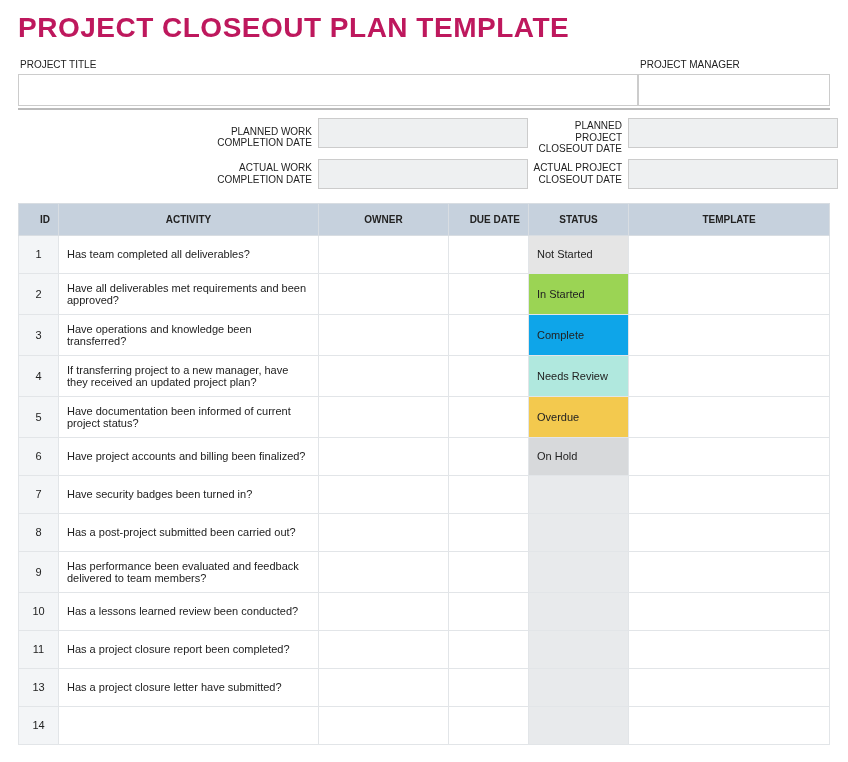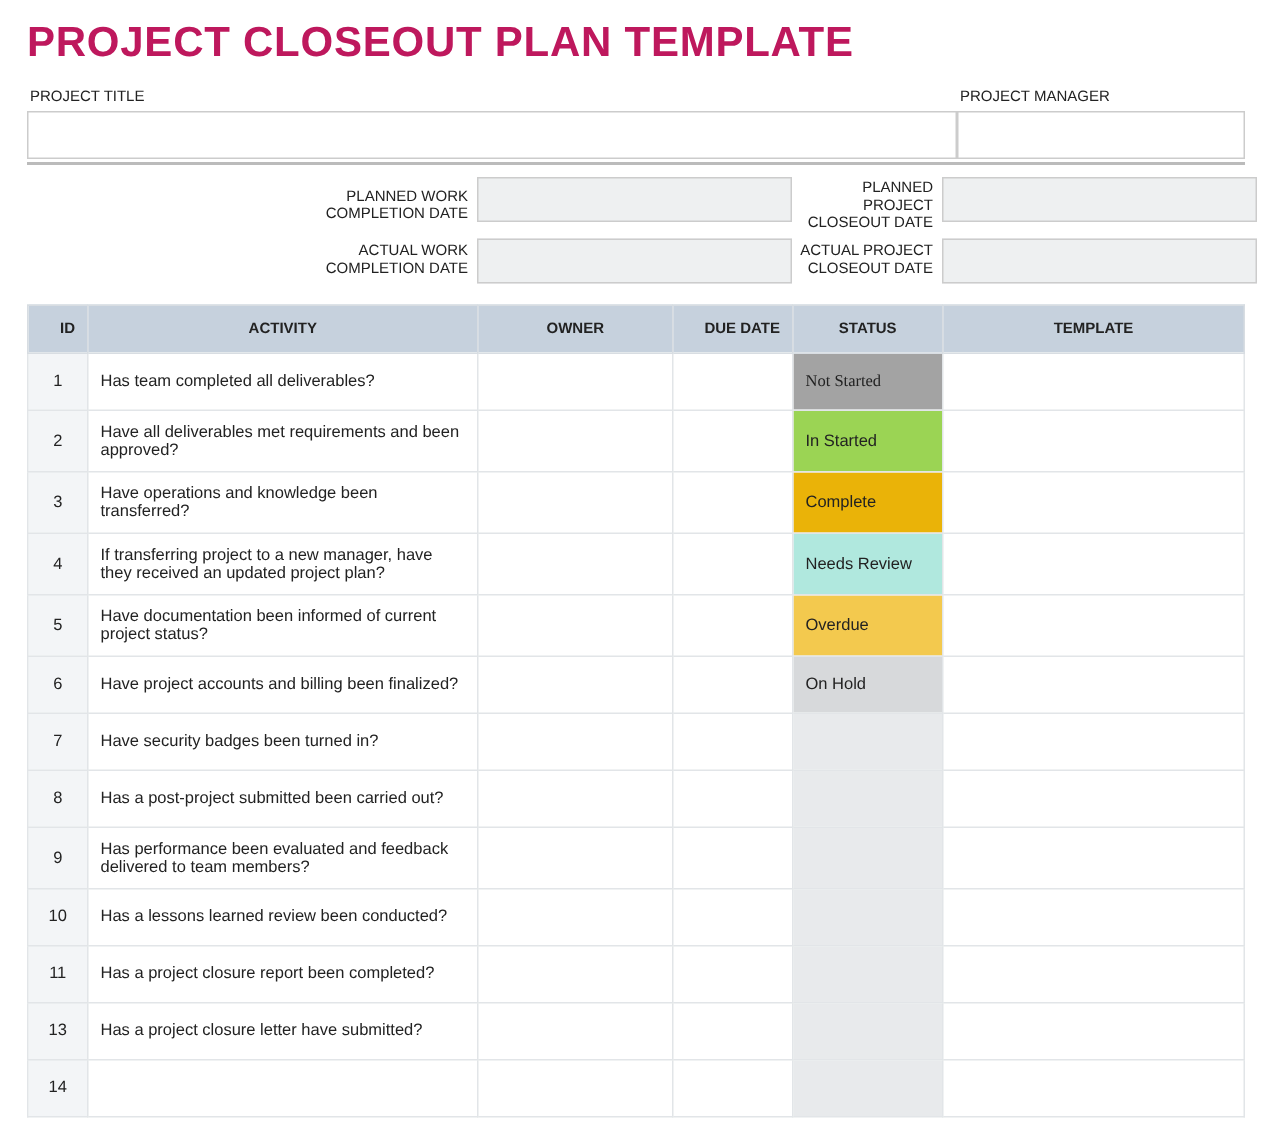--- a/index.html
+++ b/index.html
@@ -171,41 +171,41 @@
       <th>TEMPLATE</th>
     </tr>
   </thead>
   <tbody id="tbody">
       <tr>
         <td class="id">1</td>
         <td>Has team completed all deliverables?</td>
         <td></td>
         <td></td>
         <td class="status-cell">
-          <div class="status-pill" style="background: #a3a3a3; font-family: Liberation Serif, serif;">Not Started</div>
+          <div class="status-pill" style="background: #e5e5e5;">Not Started</div>
         </td>
         <td></td>
       </tr>
       <tr>
         <td class="id">2</td>
         <td>Have all deliverables met requirements and been approved?</td>
         <td></td>
         <td></td>
         <td class="status-cell">
           <div class="status-pill" style="background: rgb(155, 212, 84);">In Started</div>
         </td>
         <td></td>
       </tr>
       <tr>
         <td class="id">3</td>
         <td>Have operations and knowledge been transferred?</td>
         <td></td>
         <td></td>
         <td class="status-cell">
-          <div class="status-pill" style="background: #eab308;">Complete</div>
+          <div class="status-pill" style="background: #0ea5e9;">Complete</div>
         </td>
         <td></td>
       </tr>
       <tr>
         <td class="id">4</td>
         <td>If transferring project to a new manager, have they received an updated project plan?</td>
         <td></td>
         <td></td>
         <td class="status-cell">
           <div class="status-pill" style="background: rgb(176, 232, 222);">Needs Review</div>

